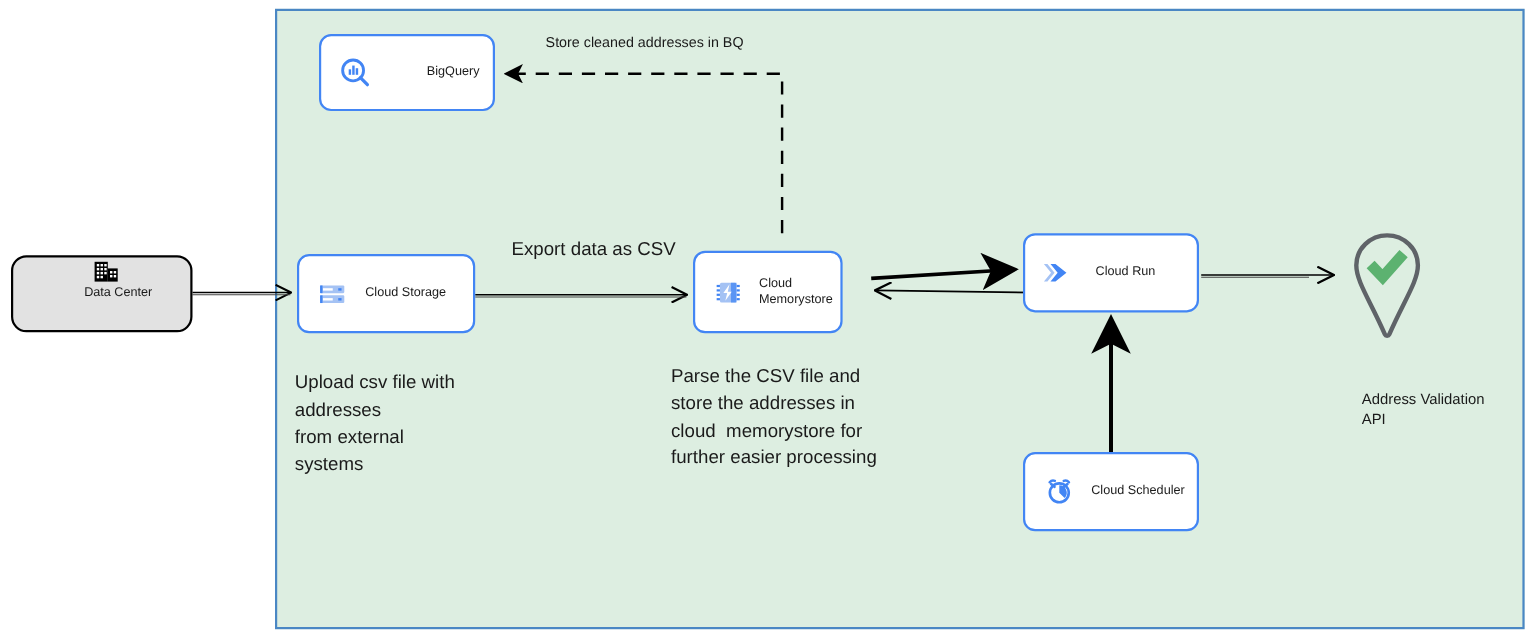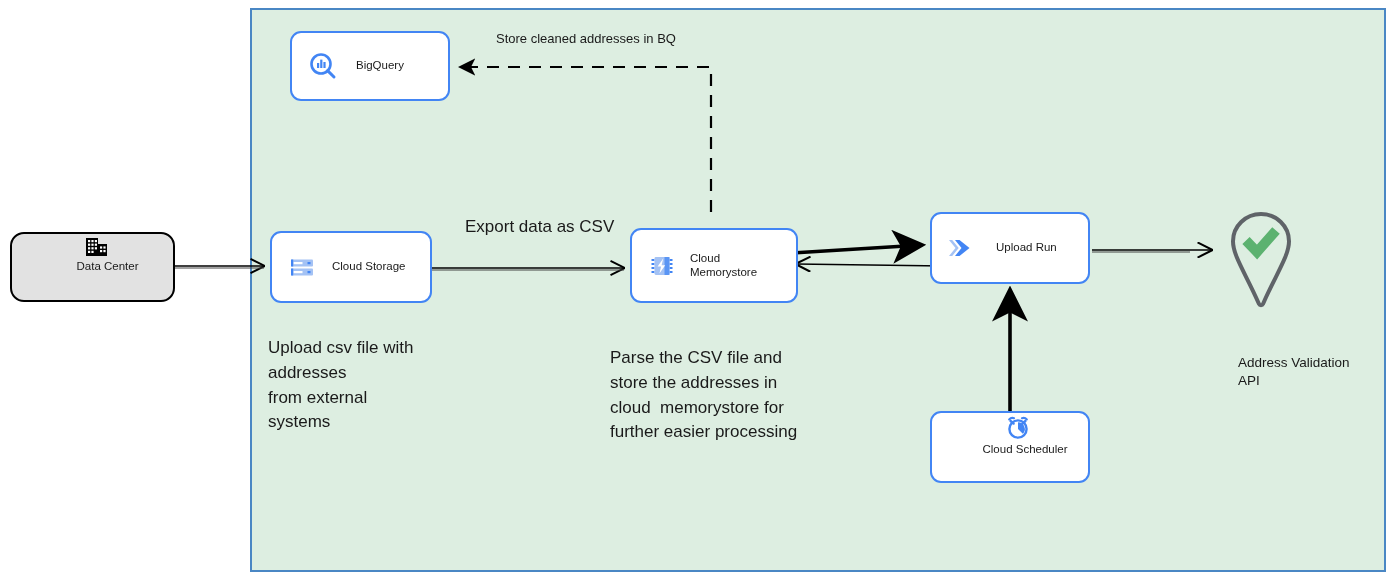--- a/index.html
+++ b/index.html
@@ -116,21 +116,21 @@
         <rect x="5.5" y="18" width="9" height="2.2" fill="#ffffff"></rect>
         <rect x="19.5" y="9" width="3" height="2.2" fill="#4285f4"></rect>
         <rect x="19.5" y="18" width="3" height="2.2" fill="#4285f4"></rect>
         <rect x="3" y="6.5" width="2.2" height="7" fill="#4285f4"></rect>
         <rect x="3" y="15.5" width="2.2" height="7" fill="#4285f4"></rect>
       </svg>
     </span>
     <span class="nlabel" style="margin-left:16px;">Cloud Storage</span>
   </div>
 
-  <div class="node gcp-box" style="left:630px;top:228px;width:168px;height:75px;padding-left:16px;">
+  <div class="node gcp-box" style="left:630px;top:228px;width:136px;height:75px;padding-left:16px;">
     <span class="icon">
       <svg width="28" height="28" viewBox="0 0 28 28" xmlns="http://www.w3.org/2000/svg">
         <g fill="#4285f4">
           <rect x="3.5" y="7" width="3" height="2"></rect>
             <rect x="3.5" y="11" width="3" height="2"></rect>
           <rect x="3.5" y="15" width="3" height="2"></rect>
             <rect x="3.5" y="19" width="3" height="2"></rect>
           <rect x="21.5" y="7" width="3" height="2"></rect>
             <rect x="21.5" y="11" width="3" height="2"></rect>
           <rect x="21.5" y="15" width="3" height="2"></rect>
@@ -145,39 +145,39 @@
 Memorystore</span>
   </div>
 
   <div class="node gcp-box" style="left:930px;top:212px;width:160px;height:72px;padding-left:14px;">
     <span class="icon">
       <svg width="30" height="26" viewBox="0 0 30 26" xmlns="http://www.w3.org/2000/svg">
         <path d="M3,5 L9.5,13 L3,21 L6.2,21 L12.7,13 L6.2,5 Z" fill="#a4c2f4"></path>
         <path d="M9,5 L15.5,13 L9,21 L13.5,21 L23.5,13 L13.5,5 Z" fill="#4285f4"></path>
       </svg>
     </span>
-    <span class="nlabel" style="margin-left:20px;">Upload Run</span>
-  </div>
-
-  <div class="node gcp-box" style="left:290px;top:31px;width:160px;height:70px;padding-left:16px;">
+    <span class="nlabel" style="margin-left:20px;">Cloud Run</span>
+  </div>
+
+  <div class="node gcp-box" style="left:290px;top:31px;width:160px;height:70px;padding-left:16px;gap:32px;">
     <span class="icon">
       <svg width="30" height="30" viewBox="0 0 30 30" xmlns="http://www.w3.org/2000/svg">
         <circle cx="13" cy="13" r="9.5" fill="none" stroke="#4285f4" stroke-width="2.6"></circle>
         <g fill="#4285f4">
           <rect x="9" y="12" width="2.2" height="5"></rect>
           <rect x="12.2" y="8.6" width="2.2" height="8.4"></rect>
           <rect x="15.4" y="11" width="2.2" height="6"></rect>
         </g>
         <line x1="19.6" y1="19.6" x2="26" y2="26" stroke="#4285f4" stroke-width="3" stroke-linecap="round"></line>
       </svg>
     </span>
     <span class="nlabel" style="margin-left:18px;">BigQuery</span>
   </div>
 
-  <div class="node gcp-box" style="left:930px;top:411px;width:160px;height:72px;padding-left:16px;flex-direction:column;">
+  <div class="node gcp-box" style="left:930px;top:411px;width:160px;height:72px;padding-left:16px;">
     <span class="icon">
       <svg width="30" height="30" viewBox="0 0 30 30" xmlns="http://www.w3.org/2000/svg">
         <circle cx="15" cy="16" r="8.6" fill="none" stroke="#4285f4" stroke-width="2.4"></circle>
         <path d="M15,16 L15,9.2 A6.8,6.8 0 0 1 19.8,20.8 Z" fill="#4285f4"></path>
         <path d="M7.6,8 L10.6,10.6" stroke="#4285f4" stroke-width="2.4" stroke-linecap="round"></path>
         <path d="M22.4,8 L19.4,10.6" stroke="#4285f4" stroke-width="2.4" stroke-linecap="round"></path>
         <path d="M6.2,6.4 A4.4,4.4 0 0 1 11,5.2" fill="none" stroke="#4285f4" stroke-width="2.2" stroke-linecap="round"></path>
         <path d="M23.8,6.4 A4.4,4.4 0 0 0 19,5.2" fill="none" stroke="#4285f4" stroke-width="2.2" stroke-linecap="round"></path>
       </svg>
     </span>
@@ -197,18 +197,18 @@
   <div class="edge-label" style="left:496px;top:31px;font-size:13px;">Store cleaned addresses in BQ</div>
 
   <div class="edge-label" style="left:465px;top:217px;font-size:17px;">Export data as CSV</div>
 
 
   <div class="caption" style="left:268px;top:336px;width:300px;font-size:17px;line-height:1.46;">Upload csv file with
 addresses
 from external
 systems</div>
 
-  <div class="caption" style="left:610px;top:330px;width:330px;font-size:17px;line-height:1.46;margin-top:16px;">Parse the CSV file and
+  <div class="caption" style="left:610px;top:330px;width:330px;font-size:17px;line-height:1.46;">Parse the CSV file and
 store the addresses in
 cloud  memorystore for
 further easier processing</div>
 
 </div>
 
 </body></html>

